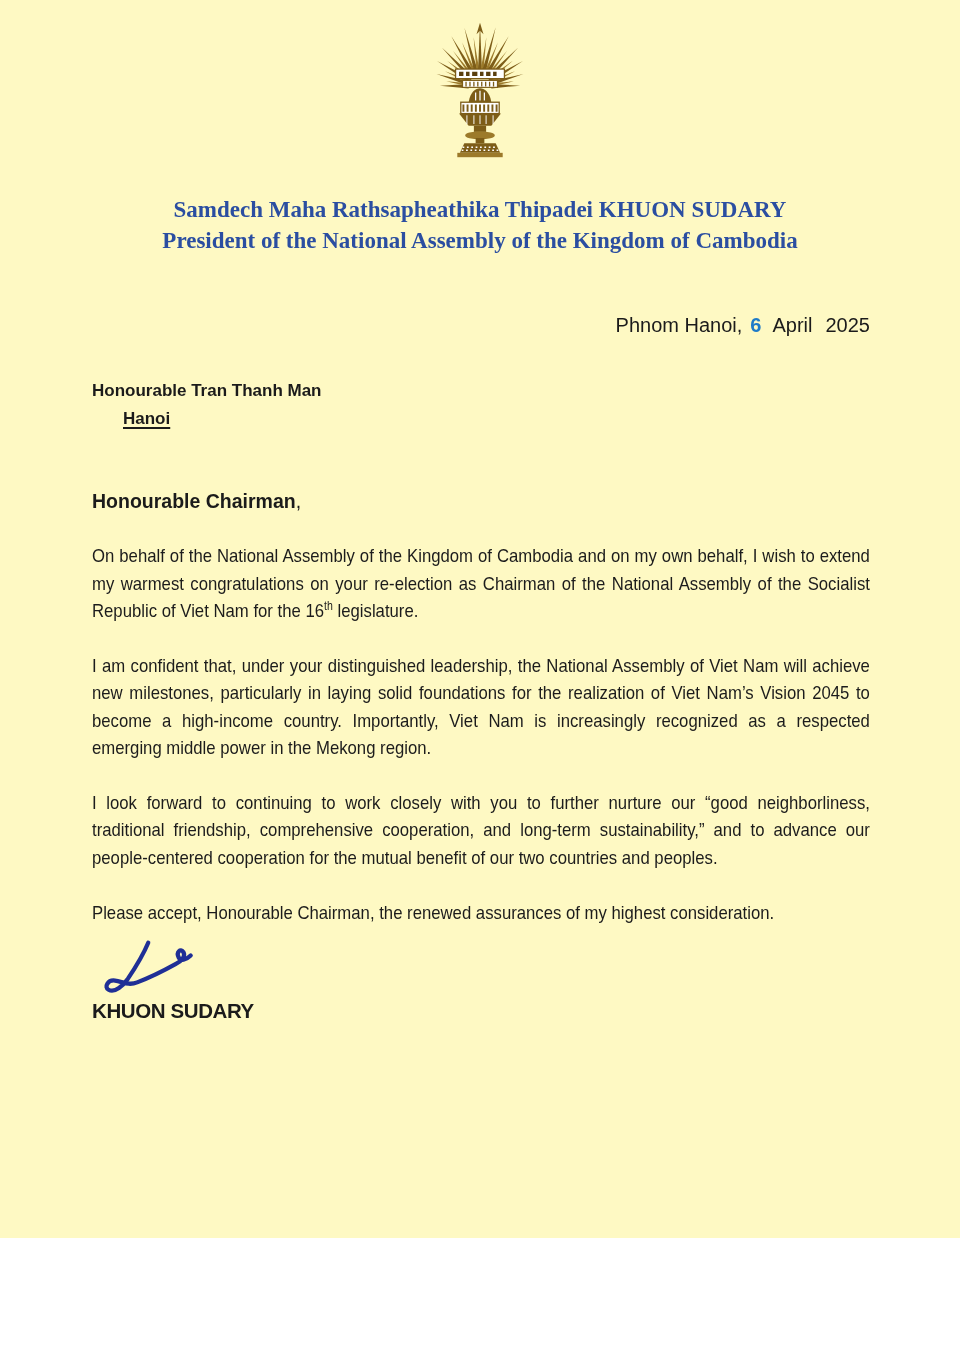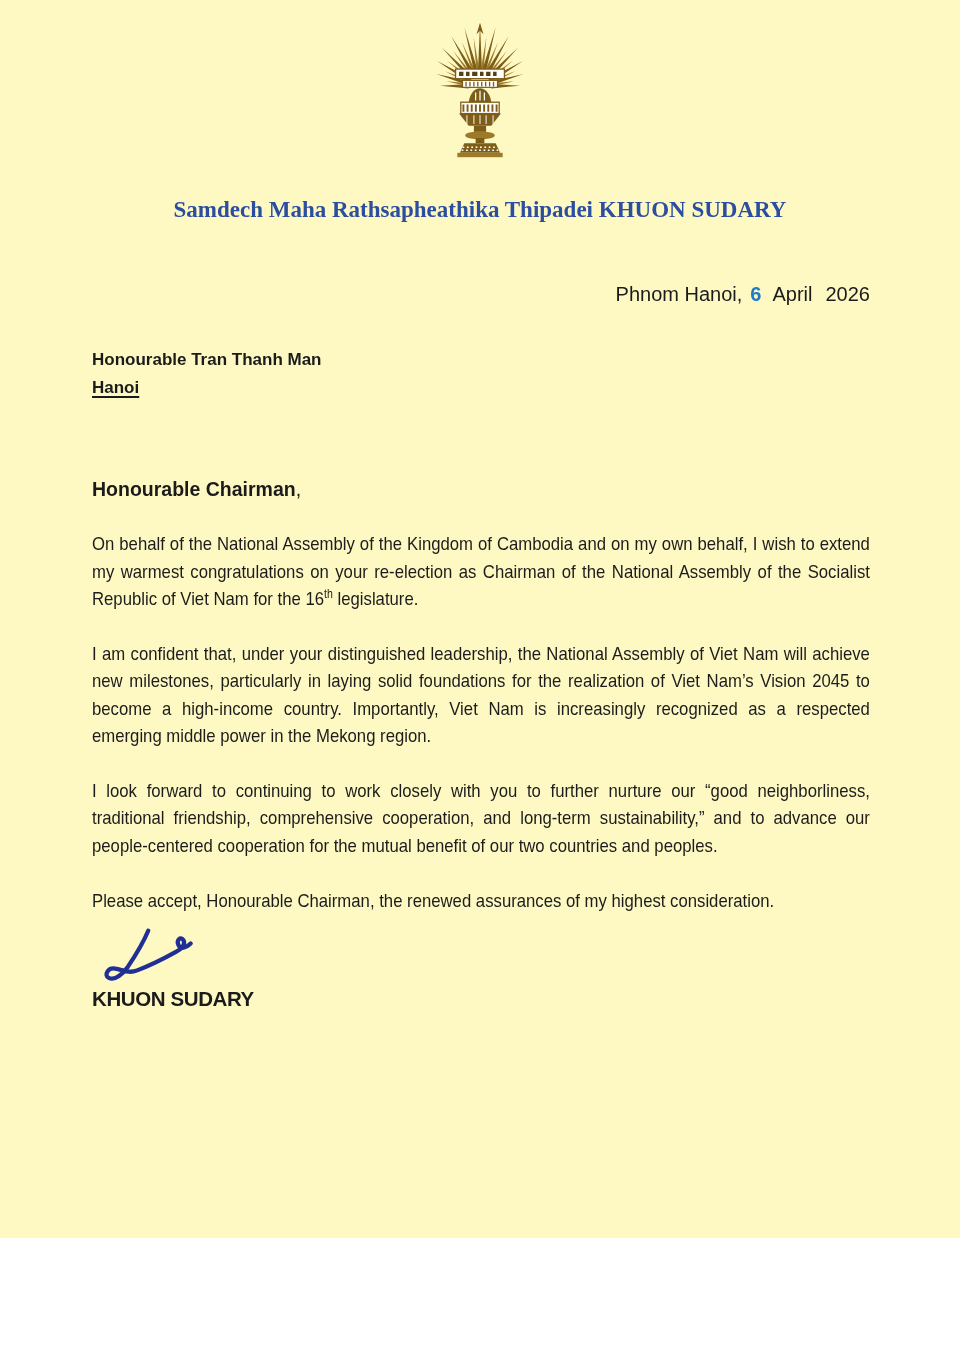--- a/index.html
+++ b/index.html
@@ -35,23 +35,23 @@
   .dateline .day { color: var(--day_blue); font-weight: bold; margin: 0 11px 0 8px; }
   .dateline .month { margin-right: 13px; margin-top: 17px; }
 
   .recipient {
     margin-top: 38px;
     padding-left: 92px;
     font-size: 17px;
     line-height: 27.5px;
   }
   .bold { font-weight: bold; }
-  .city { text-decoration: underline; text-decoration-thickness: 2px; text-underline-offset: 3px; }
+  .city { text-decoration: underline; text-decoration-thickness: 2px; text-underline-offset: 3px; margin-left: 31px; }
 
-  .salutation { margin-top: 75px; padding-left: 92px; font-size: 19.5px; line-height: 27px; }
+  .salutation { margin-top: 56px; padding-left: 92px; font-size: 19.5px; line-height: 27px; }
 
   .body-text {
     margin-left: 92px;
     margin-top: 27px;
     width: 884px;
     transform: scaleX(0.88);
     transform-origin: 0 0;
     text-align: justify;
     font-size: 19px;
     line-height: 27.5px;
@@ -128,24 +128,25 @@
       <rect x="50" y="135" width="10" height="6" fill="var(--emblem_gold_dark)"></rect>
       <path d="M37,141 L73,141 L78,152 L32,152 Z" fill="var(--emblem_gold_dark)"></path>
       <line x1="35" y1="145.5" x2="75" y2="145.5" stroke="#ffffff" stroke-width="1.8" stroke-dasharray="2,3"></line>
       <line x1="34" y1="149" x2="76" y2="149" stroke="#ffffff" stroke-width="1.8" stroke-dasharray="2,3"></line>
       <rect x="29" y="152" width="52" height="5" fill="var(--emblem_gold_light)"></rect>
     </svg>
   </div>
 
   <div class="header">
     <div class="header-line">Samdech Maha Rathsapheathika Thipadei KHUON SUDARY</div>
+    <div class="header-line">President of the National Assembly of the Kingdom of Cambodia</div>
   </div>
 
   <div class="dateline">
-    <span>Phnom Hanoi,</span><span class="day">6</span><span class="month">April</span><span>2026</span>
+    <span>Phnom Hanoi,</span><span class="day">6</span><span class="month">April</span><span>2025</span>
   </div>
 
   <div class="recipient">
     <div class="bold">Honourable Tran Thanh Man</div>
     <div class="bold city">Hanoi</div>
   </div>
 
   <div class="salutation">
     <span class="bold">Honourable Chairman</span><span>,</span>
   </div>

